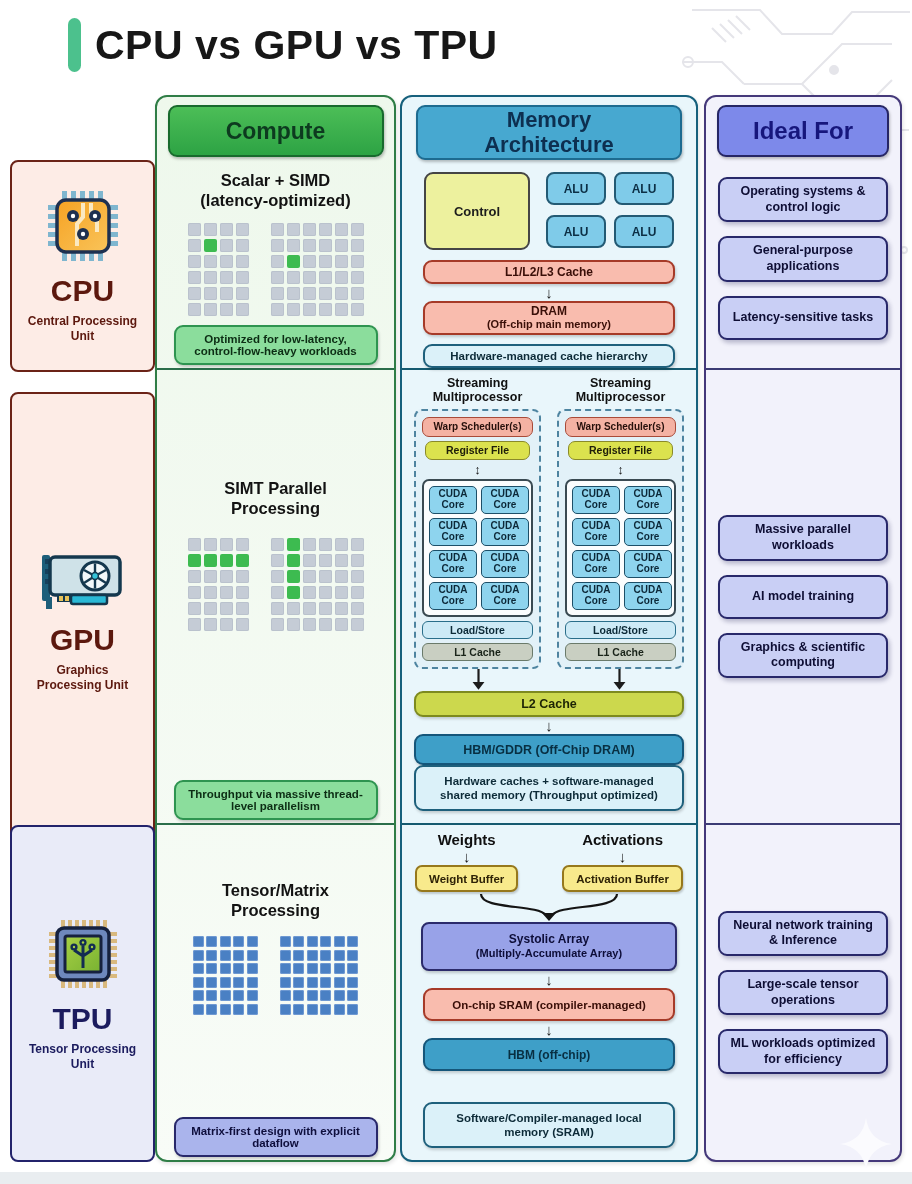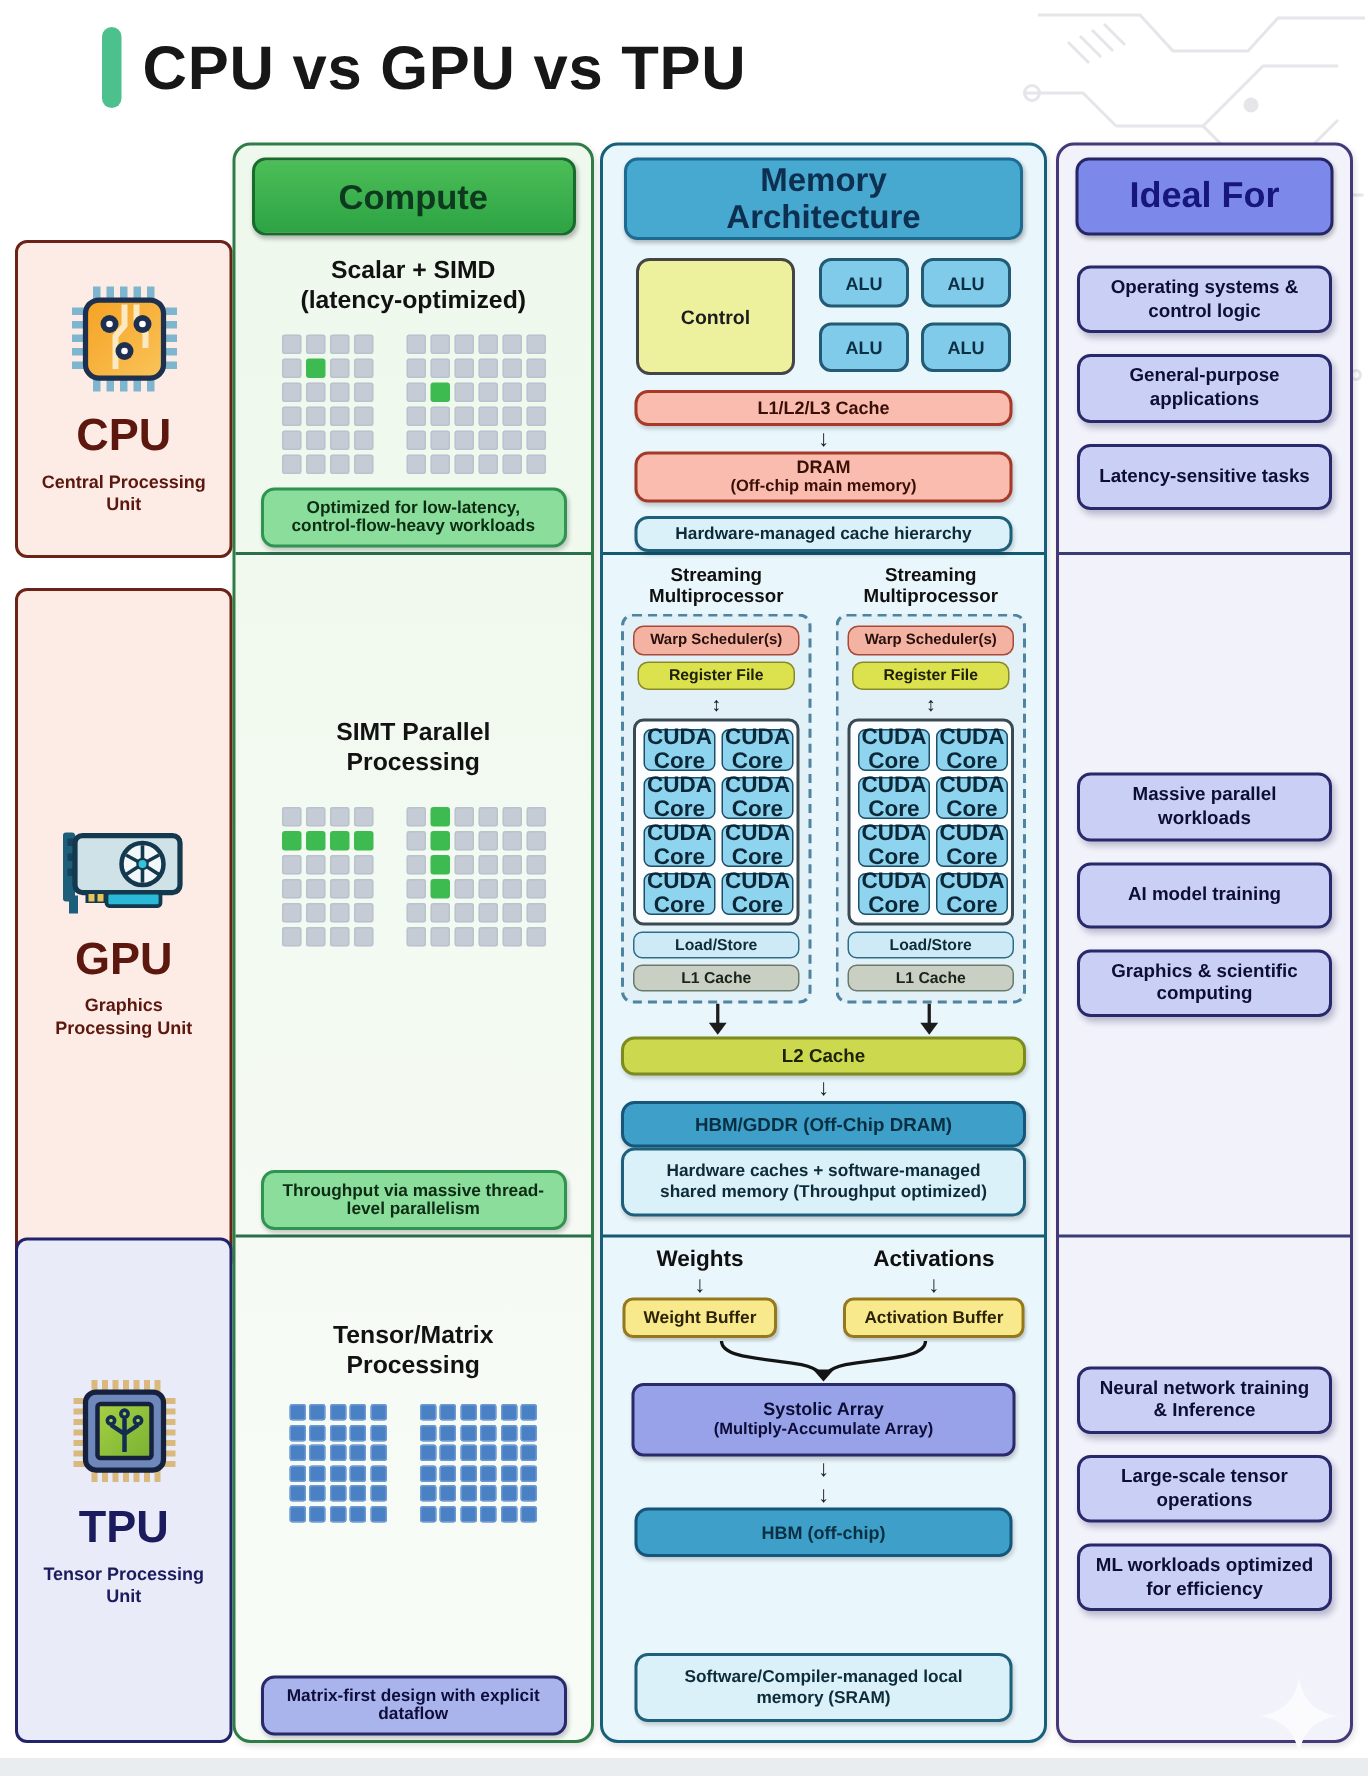--- a/index.html
+++ b/index.html
@@ -93,21 +93,21 @@
   .sm-box{width:100%;border:2px dashed #4e84a0;border-radius:8px;background:#e2f1f8;
     padding:6px 6px;display:flex;flex-direction:column;align-items:center;gap:4px;box-sizing:border-box;}
   .warp{width:100%;height:20px;background:#f4b2a3;border:1.5px solid #a84a38;border-radius:7px;
     font-size:10px;font-weight:700;color:#27100b;box-sizing:border-box;}
   .regfile{width:94%;height:19px;background:#dbe24e;border:1.5px solid #8a8a2a;border-radius:7px;
     font-size:10.5px;font-weight:700;color:#20200a;box-sizing:border-box;}
   .updown{font-size:13px;font-weight:800;line-height:1;margin:-1px 0;}
   .cores{width:100%;background:#fbfdfe;border:2px solid #3a4a52;border-radius:7px;padding:5px;
     display:grid;grid-template-columns:repeat(2,1fr);gap:4px;box-sizing:border-box;}
   .cuda-core{height:24px;background:#8ed4ee;border:1.5px solid #1d4f68;border-radius:5px;
-    font-size:15px;font-weight:700;color:#0c2838;display:flex;align-items:center;justify-content:center;
+    font-size:10px;font-weight:700;color:#0c2838;display:flex;align-items:center;justify-content:center;
     text-align:center;line-height:1.05;padding:1px;width:44px;margin:0 auto;box-sizing:content-box;}
   .loadstore{width:100%;height:18px;background:#cdeaf6;border:1.5px solid #2a6e8a;border-radius:6px;
     font-size:10.5px;font-weight:700;color:#0d2b38;box-sizing:border-box;}
   .l1cache{width:100%;height:18px;background:#c9cfc2;border:1.5px solid #6a7a6a;border-radius:6px;
     font-size:10.5px;font-weight:700;color:#1a241a;box-sizing:border-box;}
   .l2-bar{width:270px;height:27px;background:#ccd84d;border:2px solid #7d8a1f;color:#1d2405;font-size:12.5px;}
   .hbm-bar{width:270px;height:31px;background:#3e9fc8;border:2px solid #15567a;color:#082f42;font-size:12.5px;}
   .gpu-caption{width:270px;height:46px;font-size:11.5px;font-weight:700;line-height:1.25;
     margin-top:auto;margin-bottom:12px;padding:4px 8px;}
 
@@ -602,20 +602,21 @@
     <svg width="260" height="30" viewBox="0 0 260 30">
       <path d="M62,2 C62,18 118,12 127,23" fill="none" stroke="#141414" stroke-width="2.2"></path>
       <path d="M198,2 C198,18 142,12 133,23" fill="none" stroke="#141414" stroke-width="2.2"></path>
       <polygon points="123,21 137,21 130,29" fill="#141414"></polygon>
     </svg>
     <div class="systolic cflex">
       <div>Systolic Array</div>
       <div style="font-size:11px;">(Multiply-Accumulate Array)</div>
     </div>
     <div class="arr">↓</div>
+    <div class="bar bar-pink sram-bar cflex">On-chip SRAM (compiler-managed)</div>
     <div class="arr">↓</div>
     <div class="bar hbm2-bar cflex">HBM (off-chip)</div>
     <div class="bar bar-cyan tpu-caption cflex">Software/Compiler-managed local memory (SRAM)</div>
   </div>
 </div>
 
 <div class="col-card" id="ideal-card">
   <div class="sec sec-1 idl">
     <div class="col-header cflex" id="ideal-header">Ideal For</div>
     <div class="ideal-list">

